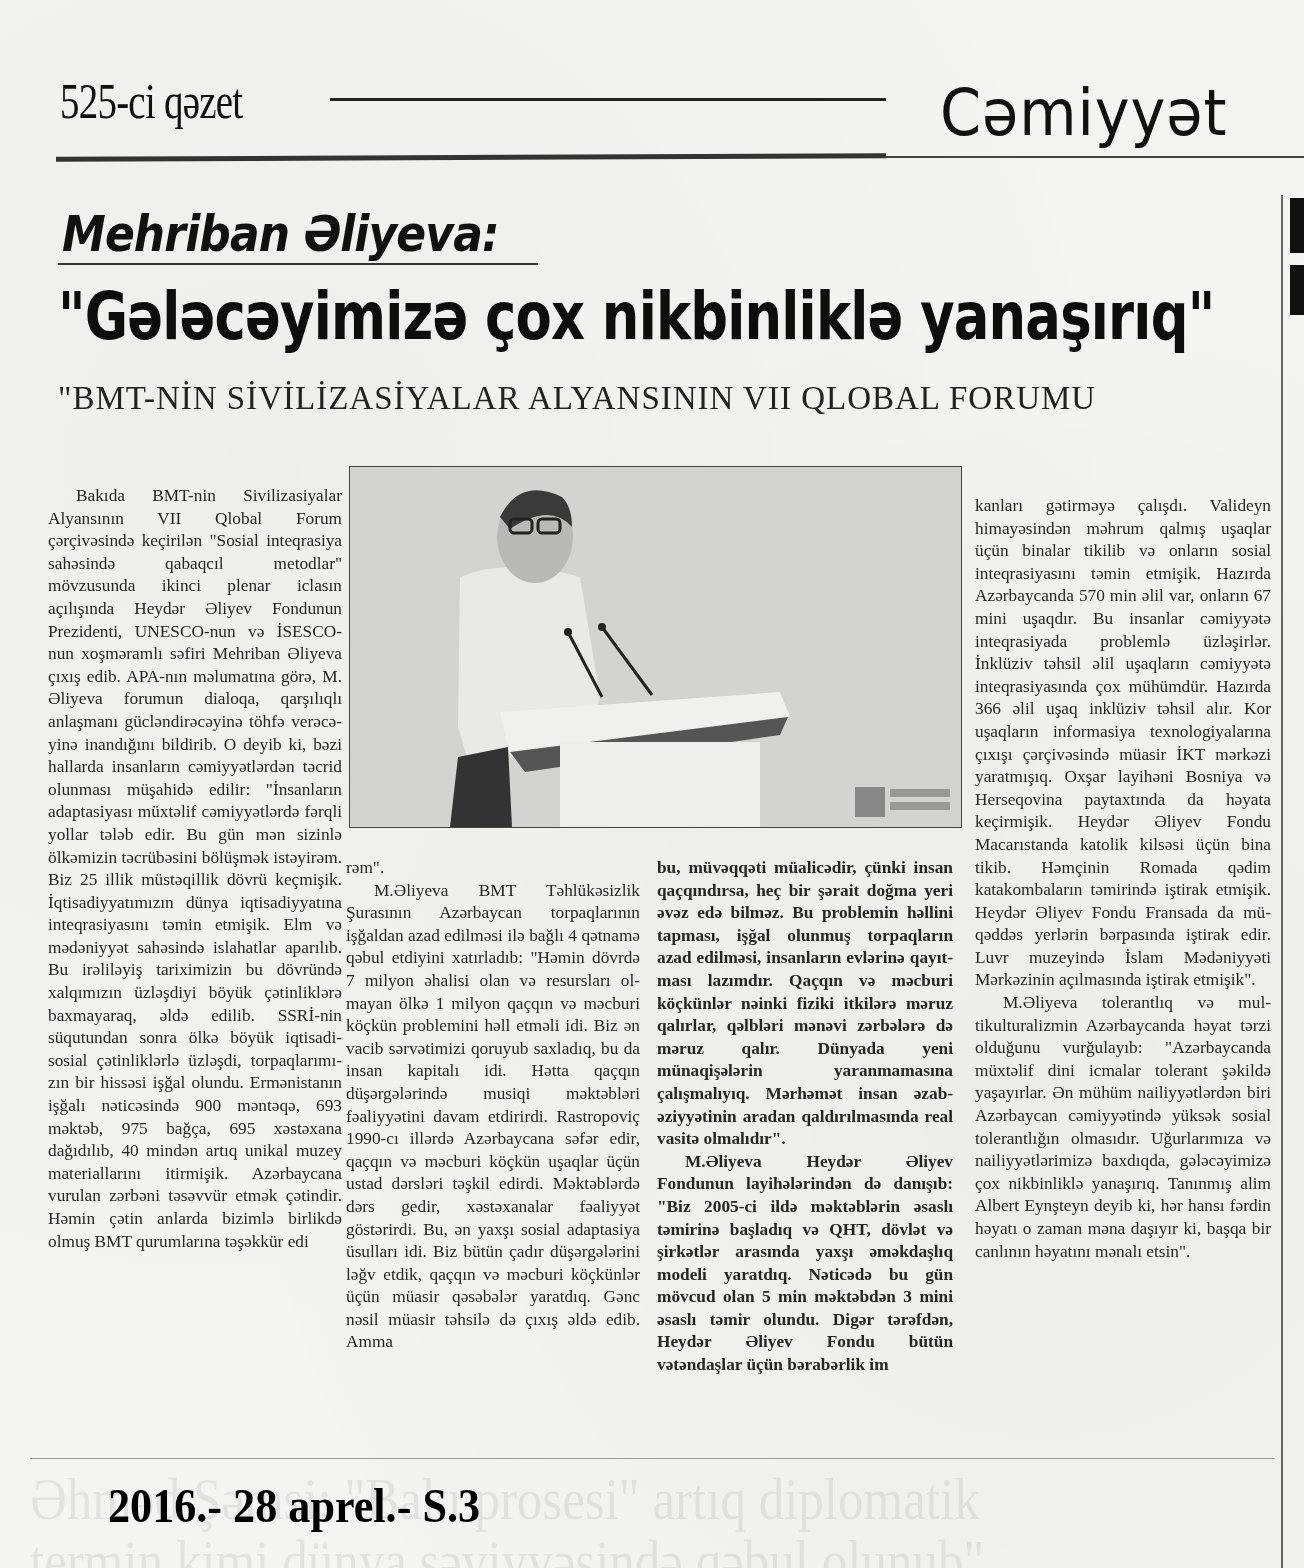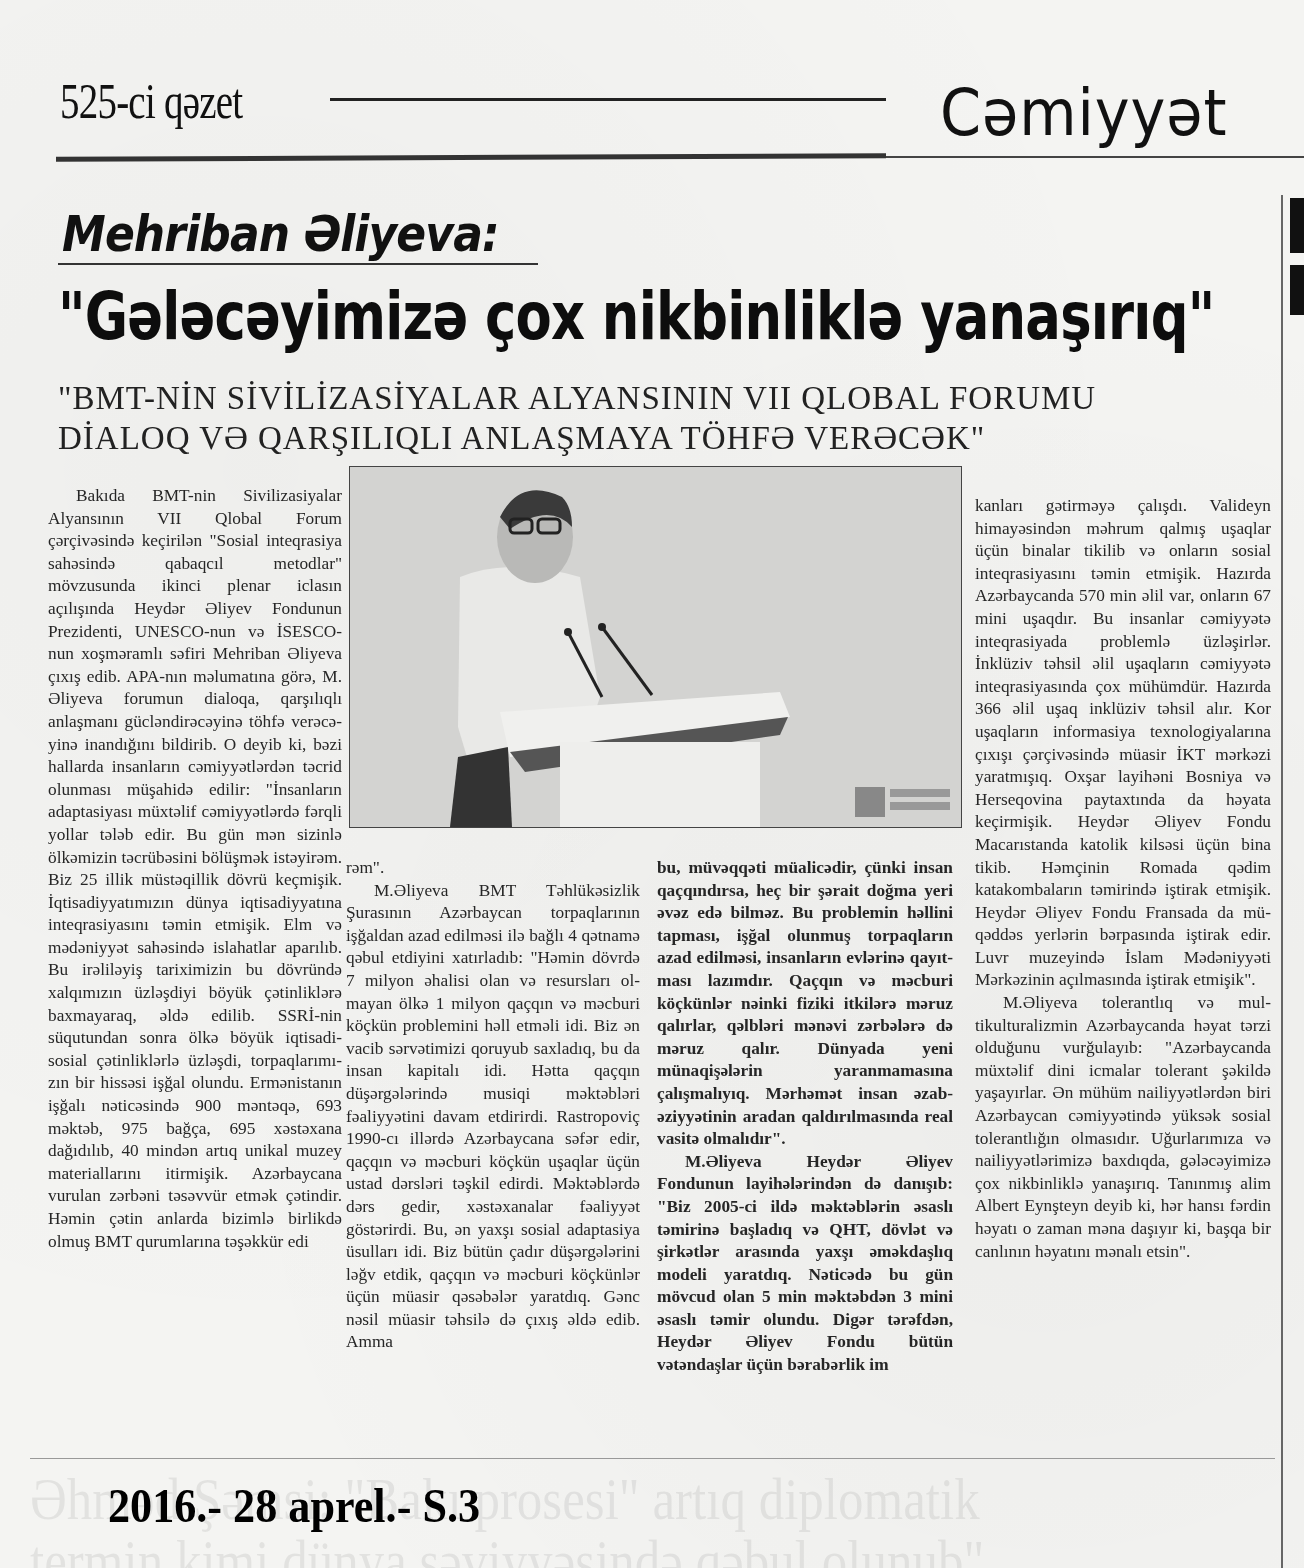--- a/index.html
+++ b/index.html
@@ -94,21 +94,20 @@
   <div class="rule-top"></div>
   <div class="rule-bottom"></div>
   <div class="rule-bottom2"></div>
   <div class="section-name">Cəmiyyət</div>
 
   <div class="kicker">Mehriban Əliyeva:</div>
   <div class="kicker-underline"></div>
   <div class="headline">"Gələcəyimizə çox nikbinliklə yanaşırıq"</div>
   <div class="subhead">
     <div>"BMT-NİN SİVİLİZASİYALAR ALYANSININ VII QLOBAL FORUMU</div>
-    <div>DİALOQ VƏ QARŞILIQLI ANLAŞMAYA TÖHFƏ VERƏCƏK"</div>
   </div>
 
   <div class="right-rule"></div>
   <div class="frag-block" style="top:198px;height:55px;"></div>
   <div class="frag-block" style="top:265px;height:50px;"></div>
 
   <div class="col col1">
     <p class="indent">Bakıda BMT-nin Sivilizasi­yalar Alyansının VII Qlobal Fo­rum çərçivəsində keçirilən "So­sial inteqrasiya sahəsində qabaq­cıl metodlar" mövzusunda ikinci plenar iclasın açılışında Heydər Əliyev Fondunun Prezidenti, UNESCO-nun və İSESCO-nun xoşməramlı səfiri Mehriban Əli­yeva çıxış edib. APA-nın məlu­matına görə, M. Əliyeva foru­mun dialoqa, qarşılıqlı anlaşmanı gücləndirəcəyinə töhfə verəcə­yinə inandığını bildirib. O deyib ki, bəzi hallarda insanların cə­miyyətlərdən təcrid olunması müşahidə edilir: "İnsanların adaptasiyası müxtəlif cəmiyyət­lərdə fərqli yollar tələb edir. Bu gün mən sizinlə ölkəmizin təcrü­bəsini bölüşmək istəyirəm. Biz 25 illik müstəqillik dövrü keçmi­şik. İqtisadiyyatımızın dünya iq­tisadiyyatına inteqrasiyasını tə­min etmişik. Elm və mədəniyyət sahəsində islahatlar aparılıb. Bu irəliləyiş tariximizin bu dövrün­də xalqımızın üzləşdiyi böyük çətinliklərə baxmayaraq, əldə edilib. SSRİ-nin süqutundan son­ra ölkə böyük iqtisadi-sosial çə­tinliklərlə üzləşdi, torpaqlarımı­zın bir hissəsi işğal olundu. Er­mənistanın işğalı nəticəsində 900 məntəqə, 693 məktəb, 975 bağça, 695 xəstəxana dağıdılıb, 40 mindən artıq unikal muzey materiallarını itirmişik. Azərbay­cana vurulan zərbəni təsəvvür etmək çətindir. Həmin çətin an­larda bizimlə birlikdə olmuş BMT qurumlarına təşəkkür edi­</p>
   </div>
 

